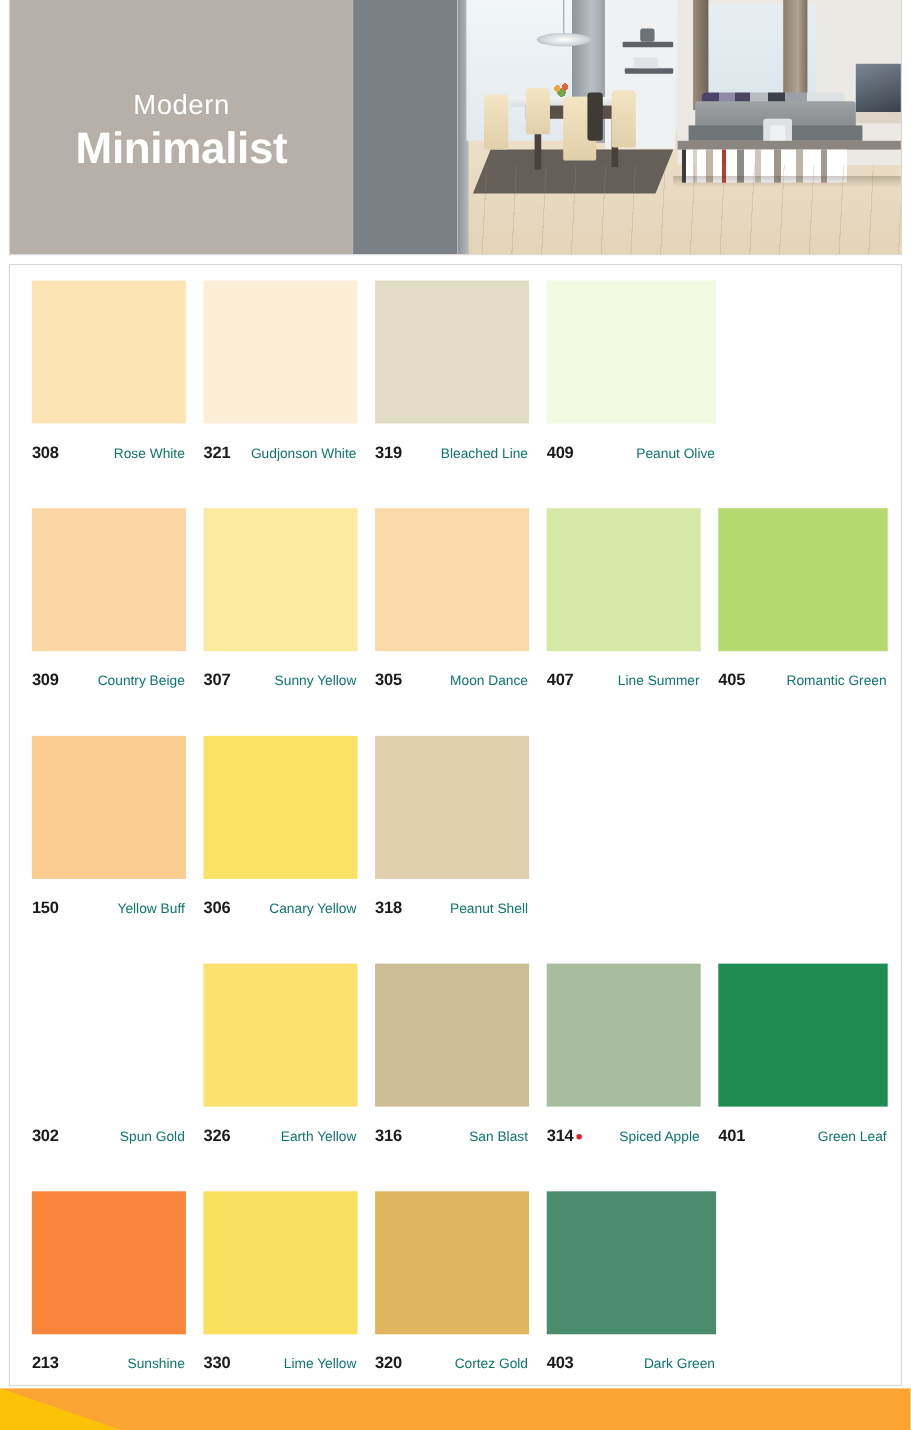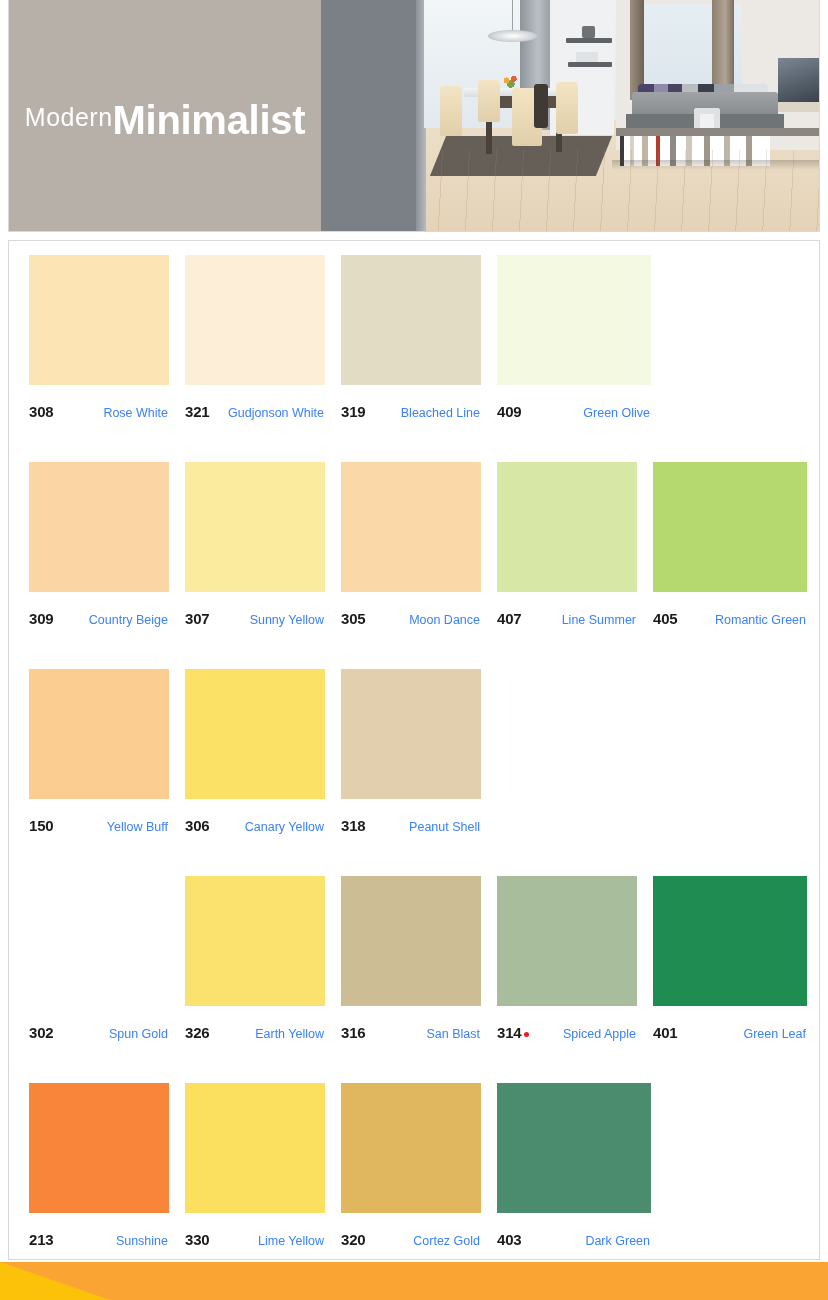--- a/index.html
+++ b/index.html
@@ -51,21 +51,21 @@
     background: #7b7f86;
     flex: 0 0 auto;
   }
   .header-title-wrap {
     position: absolute;
     left: 0;
     top: 0;
     width: 312px;
     height: 100%;
     display: flex;
-    flex-direction: row;
+    flex-direction: column;
     align-items: center;
     justify-content: center;
     padding-top: 8px;
     box-sizing: border-box;
   }
   .header-sub {
     color: #ffffff;
     font-size: 25px;
     font-weight: 400;
     letter-spacing: 0.5px;
@@ -207,21 +207,21 @@
     display: inline-block;
     width: 5px;
     height: 5px;
     border-radius: 50%;
     background: #ec1c24;
     margin-left: 3px;
     vertical-align: middle;
   }
   .name {
     font-size: 12.5px;
-    color: #3b82f6;
+    color: #0f766e;
     white-space: nowrap;
     text-align: right;
   }
   .cell.wide { width: 154px; }
 
   
   .footer {
     position: absolute;
     left: 0;
     bottom: 0;
@@ -319,21 +319,21 @@
         <span class="swatch" style="background-color: rgb(226, 220, 197);"></span>
         <span class="label">
           <span class="code">319</span>
           <span class="name">Bleached Line</span>
         </span>
       </div>
       <div class="cell wide">
         <span class="swatch" style="background-color: rgb(244, 249, 226);"></span>
         <span class="label">
           <span class="code">409</span>
-          <span class="name">Green Olive</span>
+          <span class="name">Peanut Olive</span>
         </span>
       </div>
     </div>
 
     <div class="row">
       <div class="cell">
         <span class="swatch" style="background-color: rgb(251, 213, 163);"></span>
         <span class="label">
           <span class="code">309</span>
           <span class="name">Country Beige</span>

